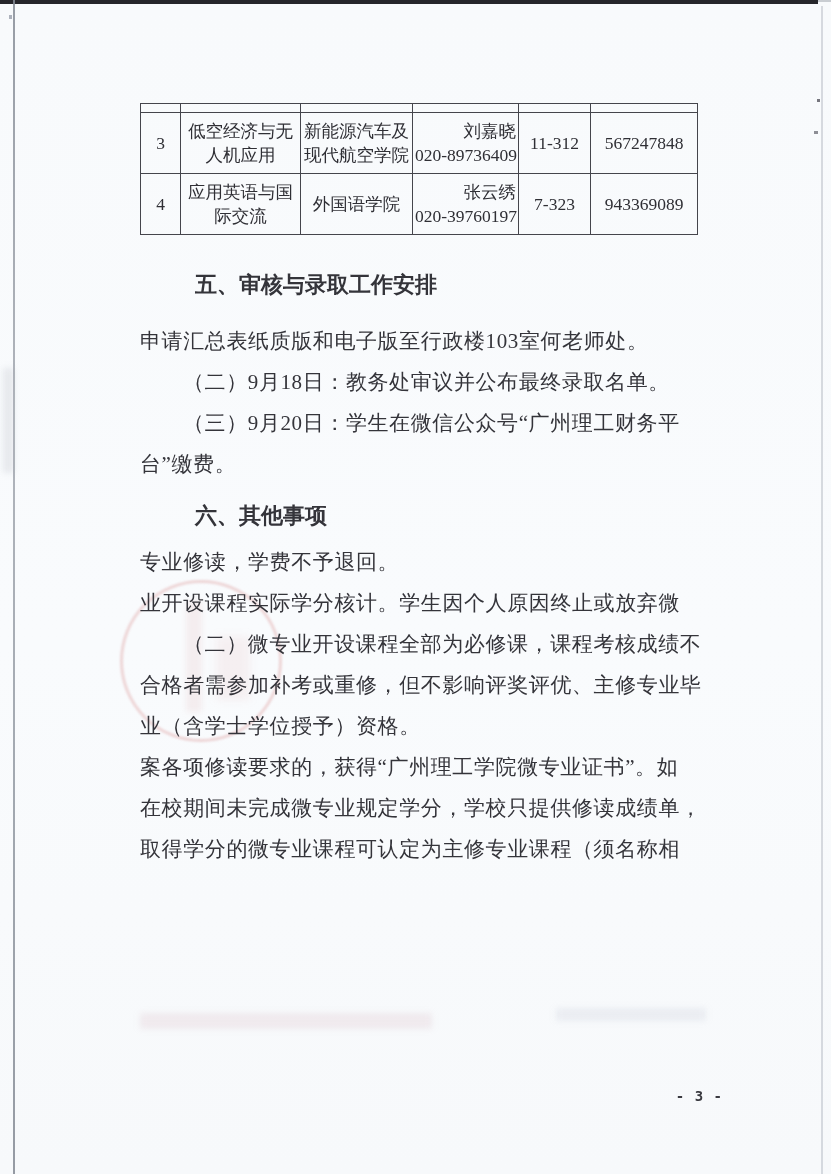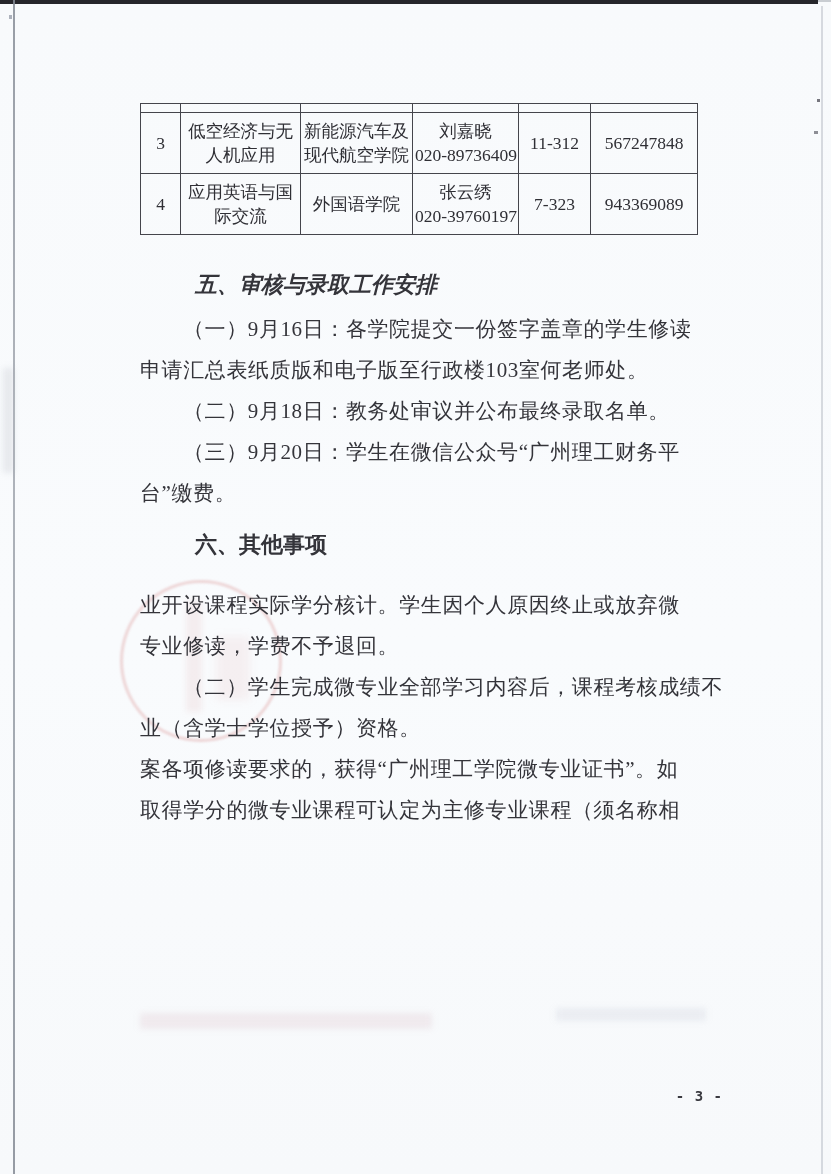--- a/index.html
+++ b/index.html
@@ -39,24 +39,24 @@
   .content{position:absolute;left:140px;top:0;width:565px;}
   table.roster{border-collapse:collapse;table-layout:fixed;width:557px;margin-top:103px;}
   table.roster td{
     border:1.6px solid #45454c;
     text-align:center;vertical-align:middle;
     font-size:17.5px;line-height:24px;
     padding:6px 2px;color:#2f2f35;
     overflow:hidden;
   }
   tr.sliver td{height:8px;padding:0;line-height:0;}
-  .contact-name,.contact-phone{text-align:center;white-space:nowrap;}
+  .contact-name,.contact-phone{text-align:right;white-space:nowrap;}
   .h{font-weight:bold;font-size:22px;line-height:41px;padding-left:55px;white-space:nowrap;}
-  .h5{margin-top:29px;margin-bottom:4px;font-style:italic;}
-  .h6{margin-top:10px;margin-bottom:20px;}
+  .h5{margin-top:29px;margin-bottom:16px;}
+  .h6{margin-top:10px;margin-bottom:6px;}
   .ln{font-size:21px;line-height:41px;letter-spacing:.6px;white-space:nowrap;}
   .ind{padding-left:43px;}
   .b{font-weight:normal;}
   .page-number{
     position:absolute;right:108px;top:1088px;
     font-family:"DejaVu Sans Mono","Liberation Mono",monospace;
     font-size:14px;font-weight:bold;letter-spacing:1px;color:#3a3a40;
   }
 </style>
 </head>
@@ -119,33 +119,34 @@
           <div class="contact-name">张云绣</div>
           <div class="contact-phone">020-39760197</div>
         </td>
         <td>7-323</td>
         <td>943369089</td>
       </tr>
     </tbody>
       </table>
 
     <div class="h h5">五、审核与录取工作安排</div>
-    <div class="ln ind">（一）9月16日：各学院提交一份签字盖章的学生修读</div>
     <div class="ln">申请汇总表纸质版和电子版至行政楼103室何老师处。</div>
     <div class="ln ind">（二）9月18日：教务处审议并公布最终录取名单。</div>
     <div class="ln ind">（三）9月20日：学生在微信公众号“广州理工财务平</div>
     <div class="ln">台”缴费。</div>
 
     <div class="h h6">六、其他事项</div>
+    <div class="ln">专业修读，学费不予退回。</div>
     <div class="ln">业开设课程实际学分核计。学生因个人原因终止或放弃微</div>
-    <div class="ln">专业修读，学费不予退回。</div>
     <div class="ln ind">
-      <span>（二）学生完成微专业全部学习内容后，</span><span class="b">课程考核成绩不</span>
+      <span>（二）微专业开设课程全部为必修课，</span><span class="b">课程考核成绩不</span>
     </div>
+    <div class="ln b">合格者需参加补考或重修，但不影响评奖评优、主修专业毕</div>
     <div class="ln b">业（含学士学位授予）资格。</div>
     <div class="ln">
       <span>案各项修读要求的，获得</span><span class="b">“广州理工学院微专业证书”</span><span>。如</span>
     </div>
+    <div class="ln">在校期间未完成微专业规定学分，学校只提供修读成绩单，</div>
     <div class="ln">取得学分的微专业课程可认定为主修专业课程（须名称相</div>
   </div>
 
   <div class="page-number">- 3 -</div>
 </div>
 
 </body></html>

